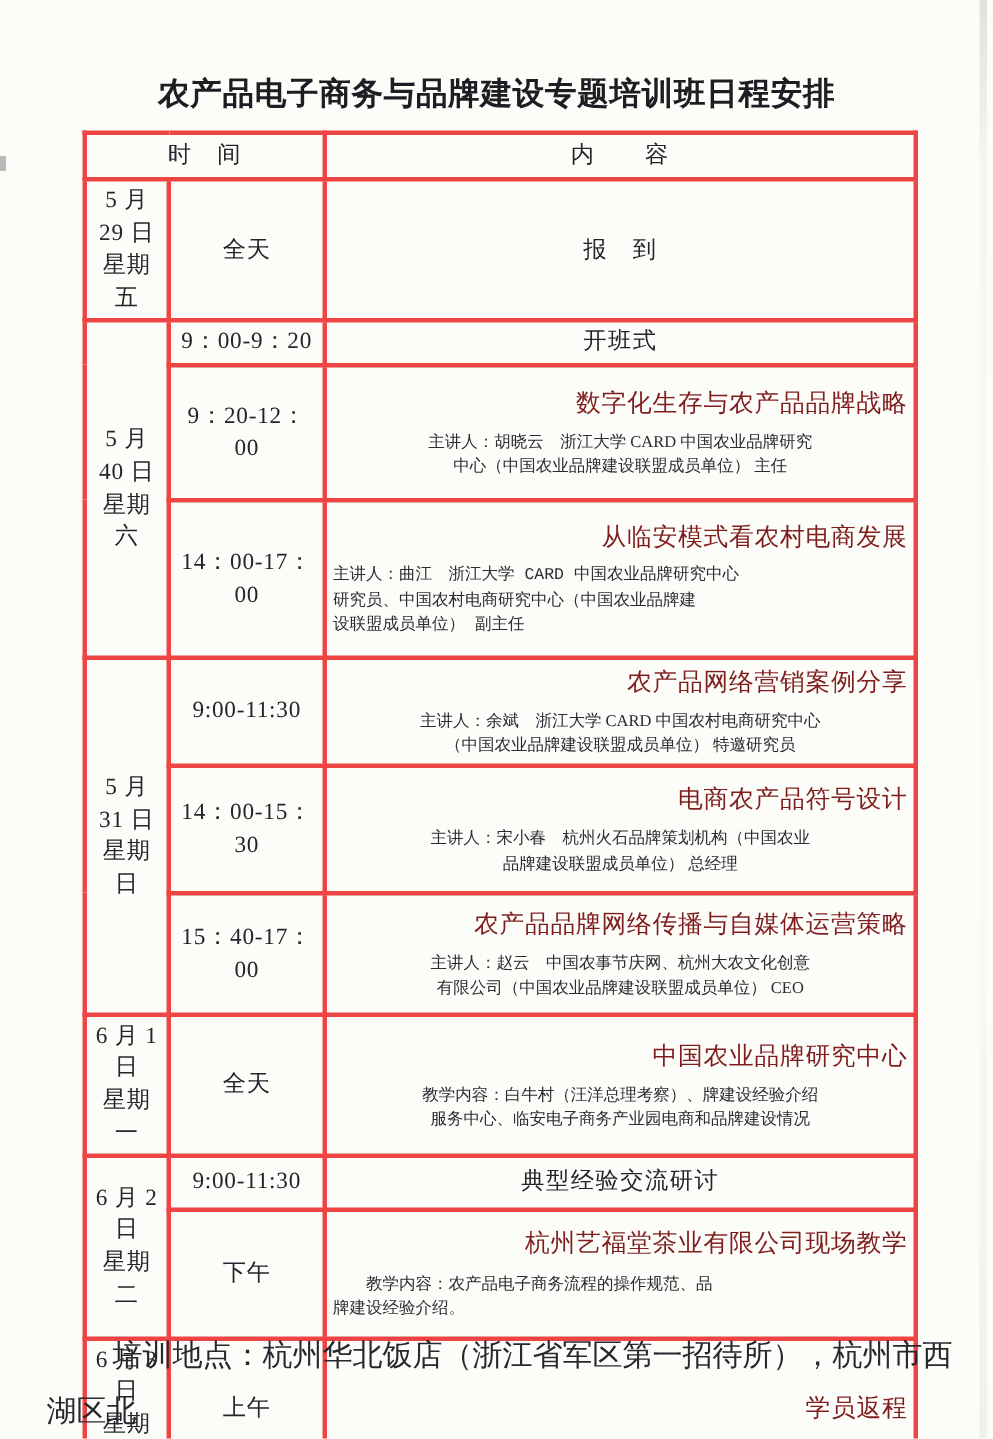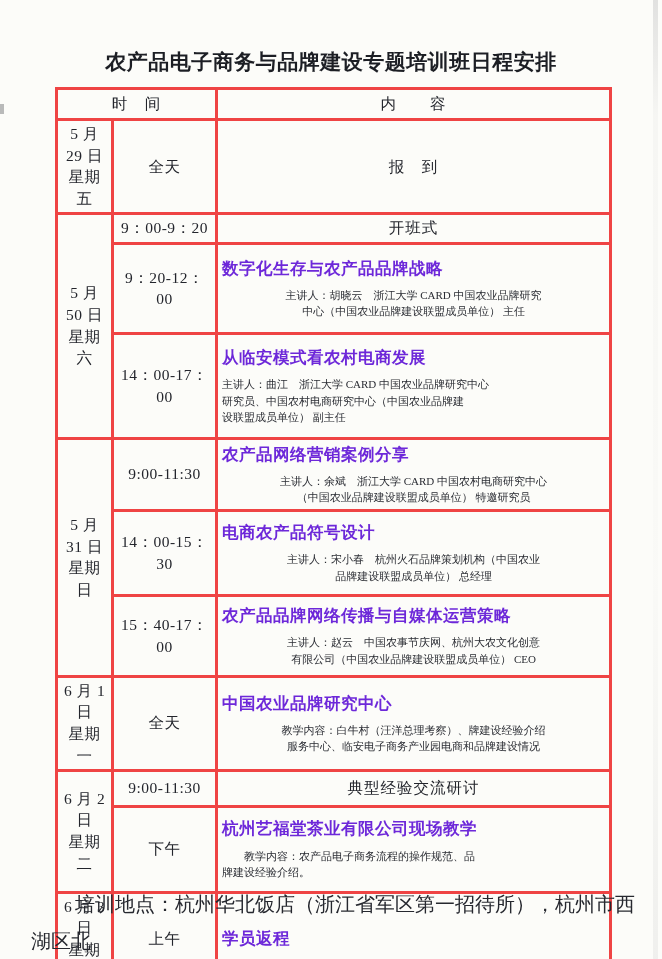--- a/index.html
+++ b/index.html
@@ -66,34 +66,34 @@
     padding: 4px 8px;
   }
   .cellflex {
     display: flex;
     flex-direction: column;
     justify-content: center;
     gap: 7px;
     height: 100%;
   }
   .ctitle {
-    font-weight: bold;
+    font-weight: normal;
     font-size: 16.5px;
     letter-spacing: 0.5px;
-    color: #6d28d9;
-    text-align: left;
+    color: #7f1d1d;
+    text-align: right;
   }
   .speaker {
     font-size: 11px;
     white-space: pre-line;
     line-height: 1.5;
     color: #2a2c33;
   }
   .sp-center { text-align: center; }
-  .sp-left   { text-align: left; }
+  .sp-left   { text-align: left; font-family: Liberation Mono, monospace; }
   .sp-indent { text-align: left; text-indent: 2em; }
   .footer-note {
     position: absolute;
     left: 31px;
     top: 886px;
     width: 604px;
     font-size: 20px;
     line-height: 1.85;
     white-space: pre-line;
     text-indent: 2.2em;
@@ -143,21 +143,21 @@
     </tr>
 
     <tr style="height:47px">
       <td class="date">5 月 29 日
 星期五</td>
       <td class="time">全天</td>
       <td class="plain">报　到</td>
     </tr>
 
     <tr style="height:30px">
-      <td rowspan="3" class="date">5 月 50 日
+      <td rowspan="3" class="date">5 月 40 日
 星期六</td>
       <td class="time">9：00-9：20</td>
       <td class="plain">开班式</td>
     </tr>
     <tr style="height:90px">
       <td class="time">9：20-12：00</td>
       <td class="content-cell">
         <div class="cellflex">
           <div class="ctitle">数字化生存与农产品品牌战略</div>
           <div class="speaker sp-center">主讲人：胡晓云　浙江大学 CARD 中国农业品牌研究

